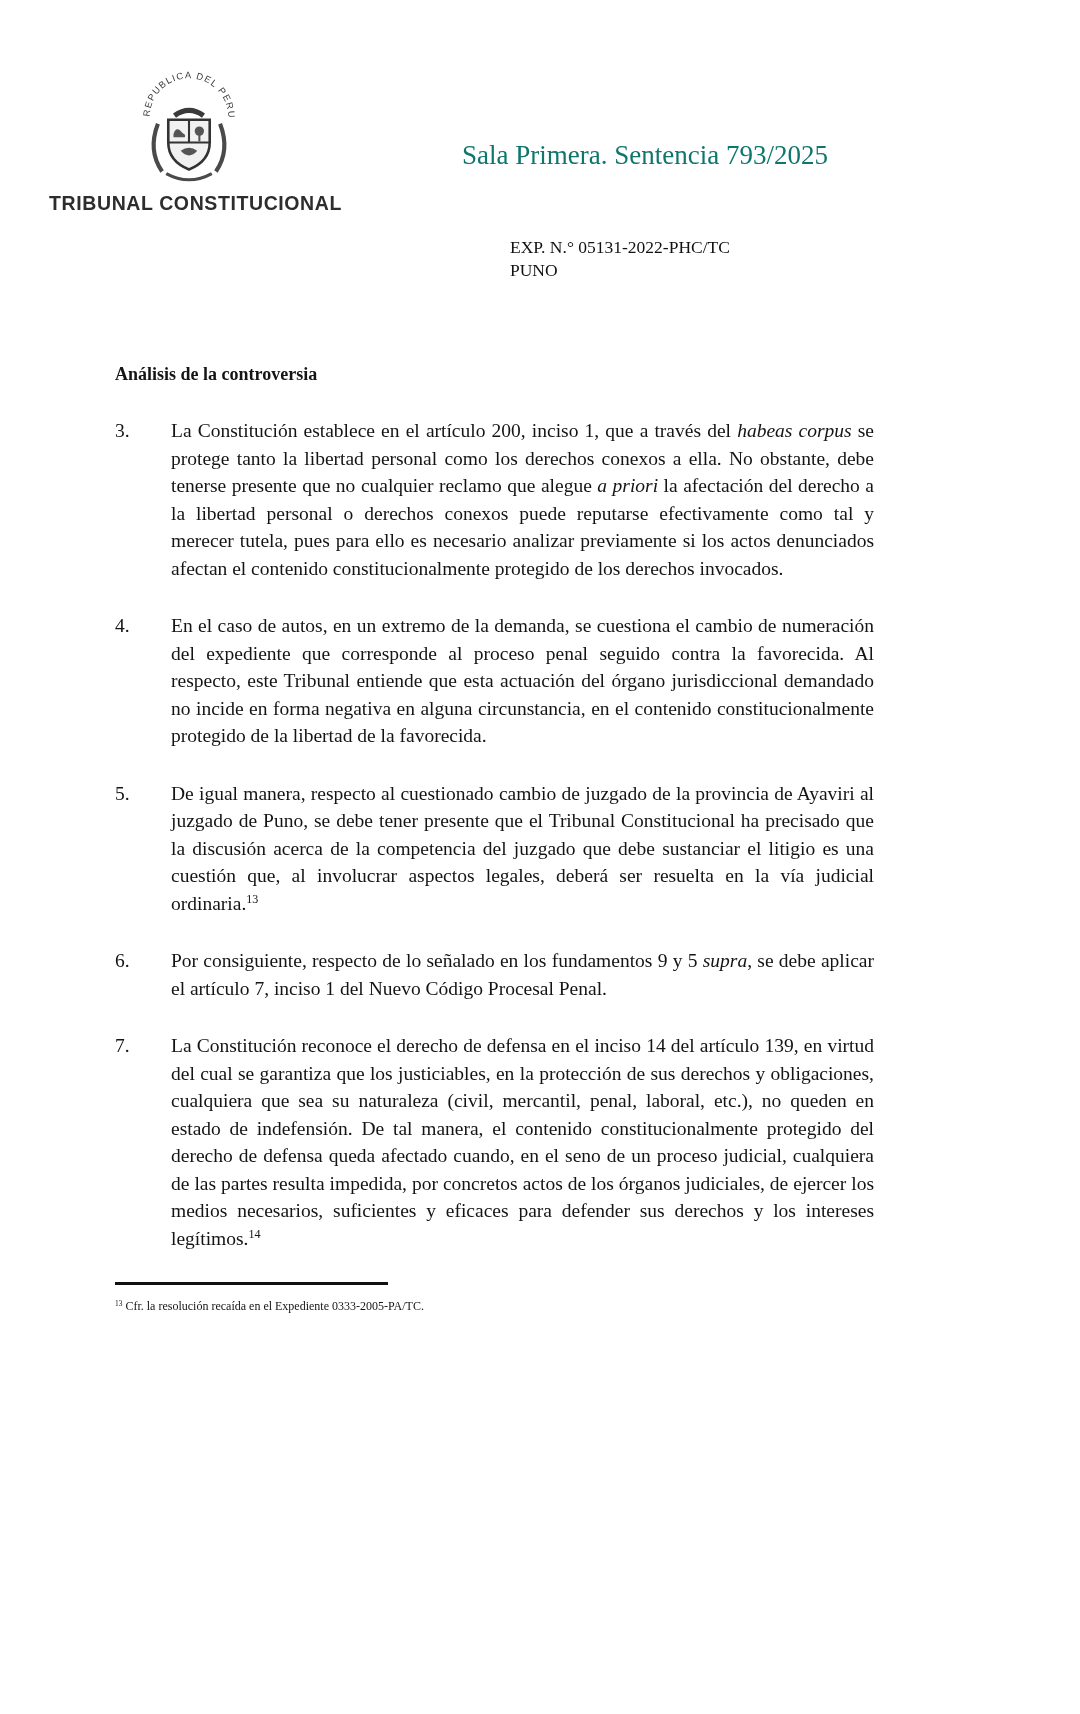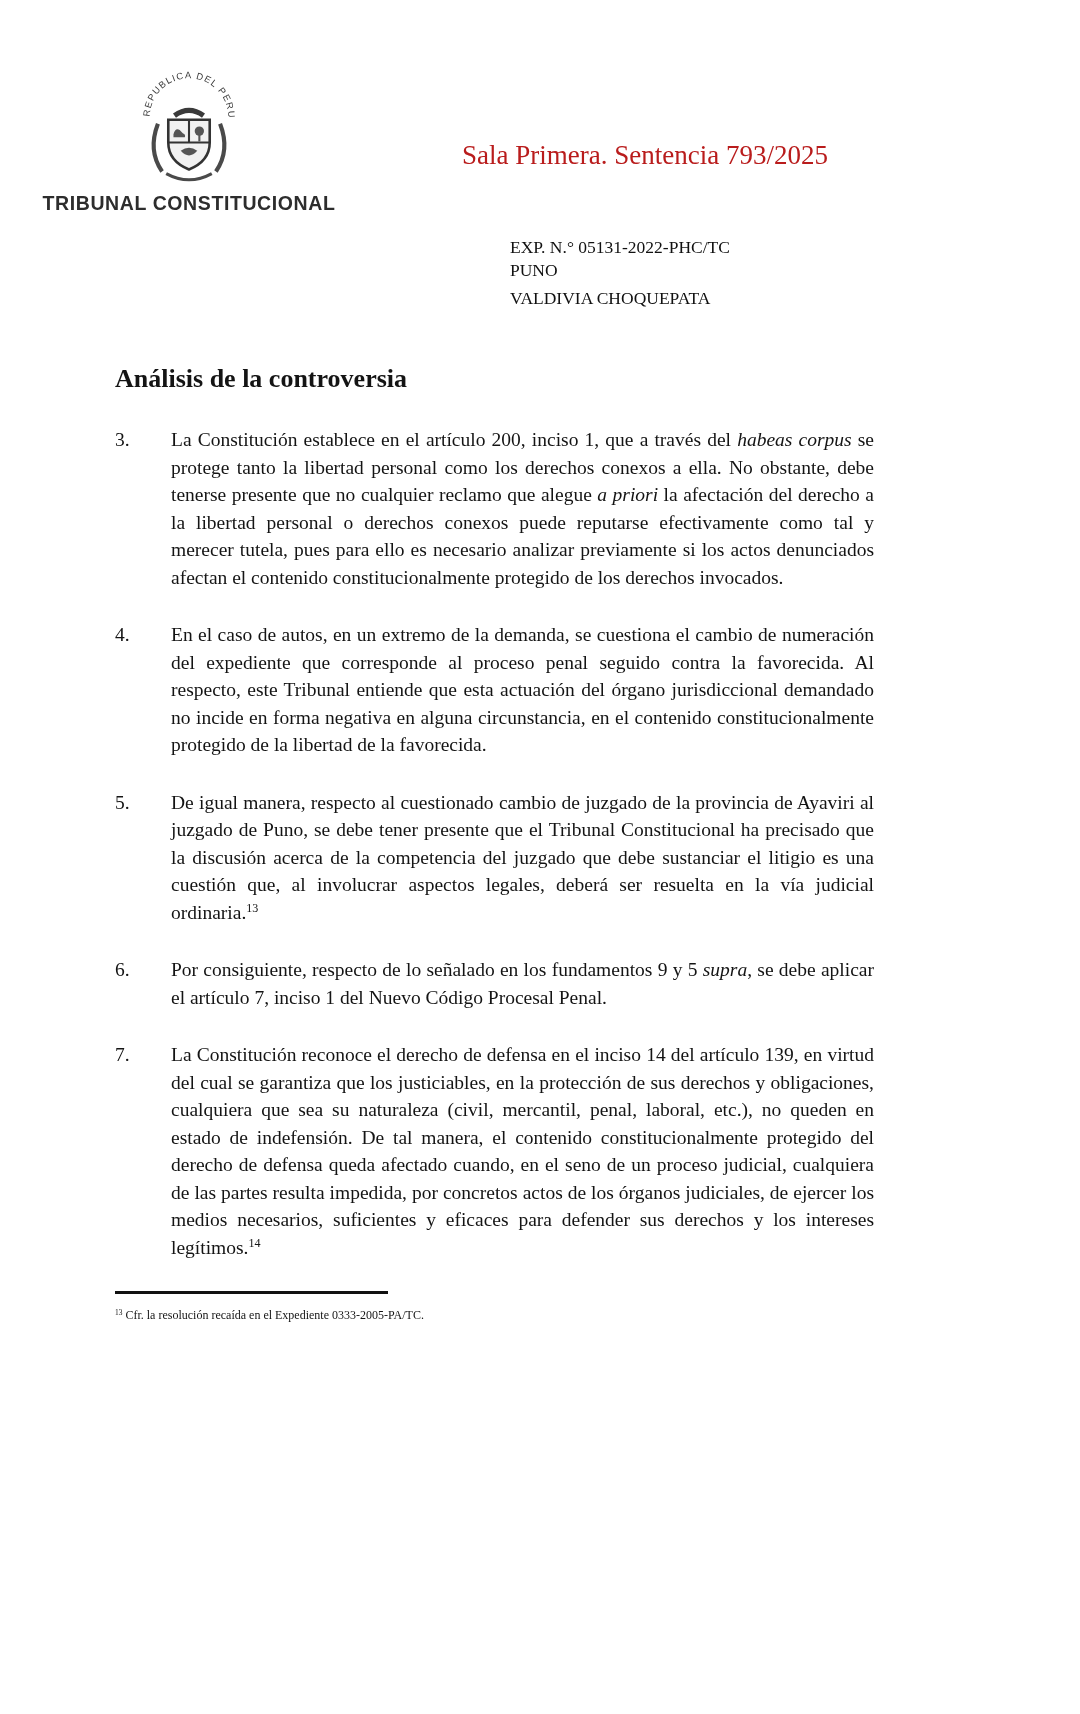--- a/index.html
+++ b/index.html
@@ -28,28 +28,29 @@
   }
   .logo { display: block; margin: 0 auto; }
   .institution {
     margin-top: 6px;
     font-family: "Liberation Sans", sans-serif;
     font-weight: 700;
     font-size: 19.5px;
     letter-spacing: 0.6px;
     color: #2d2d2d;
     white-space: nowrap;
+    text-align: right;
   }
   .doc-title {
     position: absolute;
     left: 462px;
     top: 140px;
     font-size: 27px;
     font-weight: 400;
-    color: #b91c1c;
+    color: #0f766e;
     white-space: nowrap;
   }
   .case-block {
     position: absolute;
     left: 510px;
     top: 236px;
     font-size: 17.5px;
     line-height: 23px;
     color: #111;
   }
@@ -60,21 +61,21 @@
     width: 364px;
     font-size: 17.5px;
     line-height: 23px;
     color: #111;
   }
   .rep-line1 { display: flex; justify-content: space-between; }
 
   
   .doc-body { padding: 0 206px 0 115px; }
   .section-heading {
-    font-size: 26px;
+    font-size: 18px;
     font-weight: 700;
     margin-top: 12px;
   }
   #paragraphs { margin-top: 32px; }
   .para {
     display: flex;
     margin-bottom: 30px;
     font-size: 19.5px;
     line-height: 27.5px;
   }
@@ -129,21 +130,20 @@
     </div>
 
     <h1 class="doc-title">Sala Primera. Sentencia 793/2025</h1>
 
     <div class="case-block">
       <div>EXP. N.° 05131-2022-PHC/TC</div>
       <div>PUNO</div>
     </div>
 
     <div class="rep-block">
-      <div class="rep-line2">VALDIVIA CHOQUEPATA</div>
     </div>
 
   </header>
 
   <main class="doc-body">
     <h2 class="section-heading">Análisis de la controversia</h2>
     <div id="paragraphs">
         <div class="para">
           <div class="para-num">3.</div>
           <div class="para-text"><span>La Constitución establece en el artículo 200, inciso 1, que a través del </span><em>habeas corpus</em><span> se protege tanto la libertad personal como los derechos conexos a ella. No obstante, debe tenerse presente que no cualquier reclamo que alegue </span><em>a priori</em><span> la afectación del derecho a la libertad personal o derechos conexos puede reputarse efectivamente como tal y merecer tutela, pues para ello es necesario analizar previamente si los actos denunciados afectan el contenido constitucionalmente protegido de los derechos invocados.</span></div>

